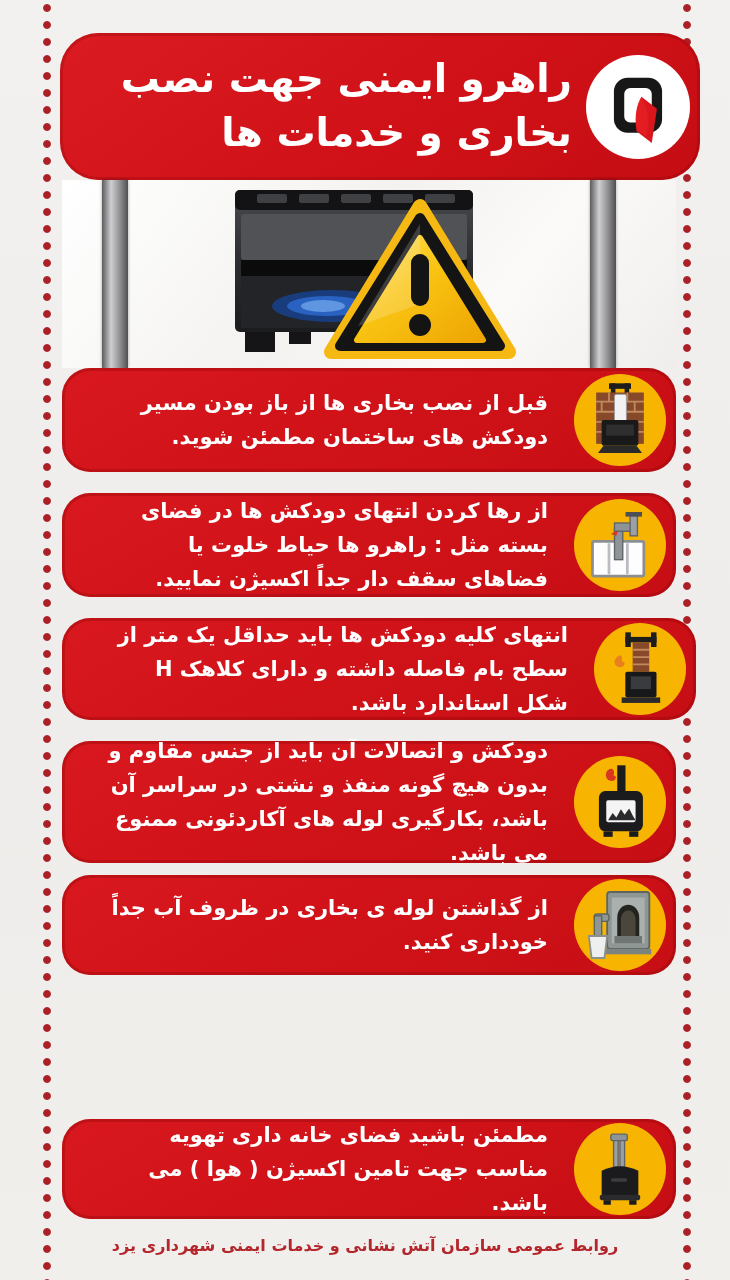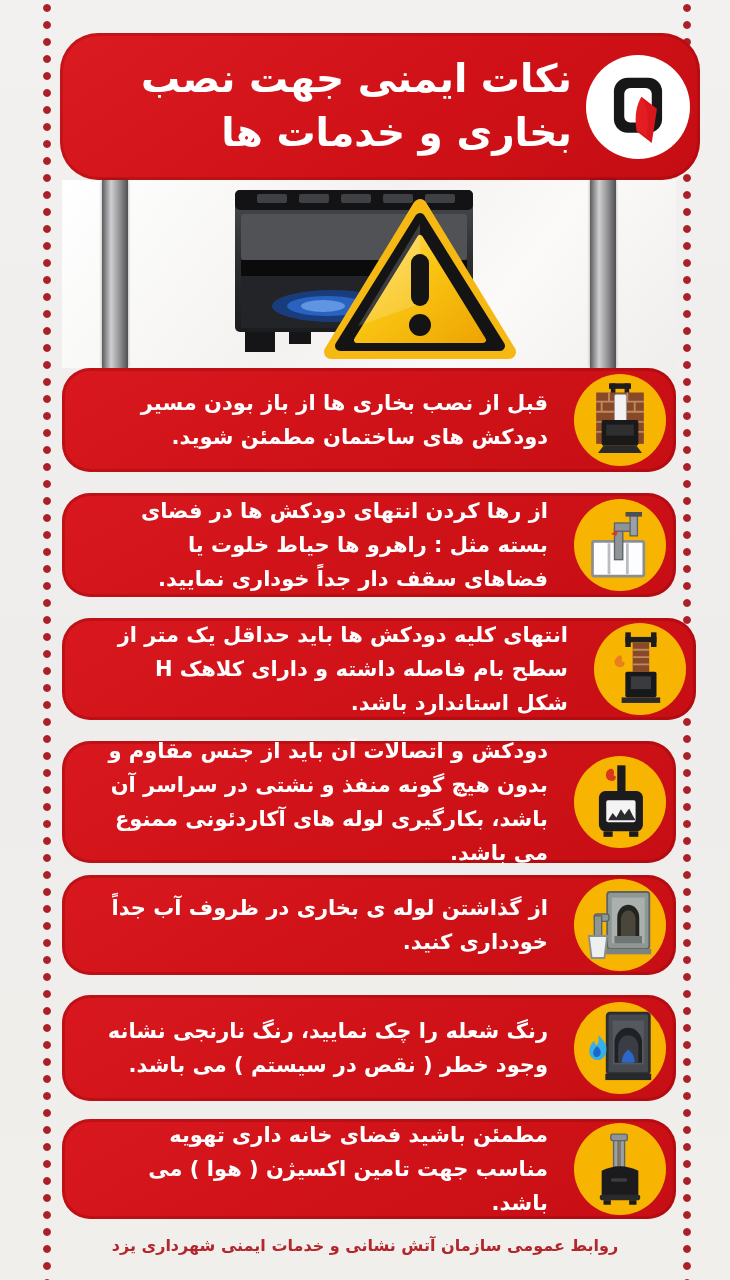--- a/index.html
+++ b/index.html
@@ -80,21 +80,21 @@
 </style>
 </head>
 <body>
 
 <div class="canvas">
 
   <div class="dotline left"></div>
   <div class="dotline right"></div>
 
   <header class="banner">
-    <h1><span>نکات ایمنی جهت نصب</span><br><span>بخاری و خدمات ها</span></h1>
+    <h1><span>راهرو ایمنی جهت نصب</span><br><span>بخاری و خدمات ها</span></h1>
     <div class="logo">
       <svg width="86" height="86" viewBox="0 0 100 100">
         <rect x="22" y="16" width="56" height="64" rx="16" fill="#181718"></rect>
         <rect x="34" y="28" width="32" height="40" rx="7" fill="#ffffff"></rect>
         <path d="M54 38 L72 52 L66 92 L48 78 Z" fill="#d8161c"></path>
         <path d="M54 38 C60 48 64 62 60 84 L48 76 C46 60 48 48 54 38 Z" fill="#e31d22"></path>
       </svg>
     </div>
   </header>
 
@@ -178,21 +178,21 @@
         <rect x="6" y="36" width="56" height="38" rx="2" fill="#fdfdfd" stroke="#8b8f94" stroke-width="3"></rect>
         <line x1="24" y1="38" x2="24" y2="72" stroke="#b9bcc0" stroke-width="3"></line>
         <line x1="44" y1="38" x2="44" y2="72" stroke="#b9bcc0" stroke-width="3"></line>
         <rect x="30" y="22" width="9" height="34" fill="#8f9499" stroke="#5f6468" stroke-width="1.5"></rect>
         <rect x="30" y="16" width="20" height="9" fill="#8f9499" stroke="#5f6468" stroke-width="1.5"></rect>
         <rect x="47" y="8" width="8" height="22" fill="#9aa0a5" stroke="#5f6468" stroke-width="1.5"></rect>
         <rect x="42" y="4" width="18" height="5" fill="#4c4f53"></rect>
         <path d="M26 28 l8 -4 -2 6 z" fill="#d8361f"></path>
       </svg>
     </div>
-    <p class="tip-text">از رها کردن انتهای دودکش ها در فضای بسته مثل : راهرو ها حیاط خلوت یا فضاهای سقف دار جداً خوداری نمایید.</p>
+    <p class="tip-text">از رها کردن انتهای دودکش ها در فضای بسته مثل : راهرو ها حیاط خلوت یا فضاهای سقف دار جداً اکسیژن نمایید.</p>
   </div>
 
   <div class="tip t3">
     <div class="tip-icon">
       <svg width="66" height="76" viewBox="0 0 72 80">
         <rect x="20" y="0" width="6" height="16" fill="#1d1d1d"></rect>
         <rect x="48" y="0" width="6" height="16" fill="#1d1d1d"></rect>
         <rect x="20" y="5" width="34" height="6" fill="#1d1d1d"></rect>
         <rect x="28" y="11" width="18" height="32" fill="#87492a"></rect>
         <g stroke="#c08a5e" stroke-width="2">
@@ -234,35 +234,20 @@
         <rect x="13" y="28" width="48" height="44" rx="7" fill="#1b1b1d"></rect>
         <rect x="21" y="38" width="32" height="24" rx="2" fill="#f4f4f4"></rect>
         <path d="M23 60 l5 -8 4 5 5 -9 4 6 5 -7 4 8 3 5 h-30 z" fill="#2b2b2d"></path>
         <rect x="18" y="72" width="10" height="6" fill="#1b1b1d"></rect>
           <rect x="46" y="72" width="10" height="6" fill="#1b1b1d"></rect>
       </svg>
     </div>
     <p class="tip-text">دودکش و اتصالات آن باید از جنس مقاوم و بدون هیچ گونه منفذ و نشتی در سراسر آن باشد، بکارگیری لوله های آکاردئونی ممنوع می باشد.</p>
   </div>
 
-  <div class="tip t6">
-    <div class="tip-icon">
-      <svg width="66" height="76" viewBox="0 0 72 80">
-        <rect x="22" y="2" width="46" height="66" rx="3" fill="#46494e" stroke="#2c2e32" stroke-width="3"></rect>
-        <rect x="28" y="10" width="34" height="48" fill="#55585e"></rect>
-        <path d="M30 56 v-22 a15 16 0 0 1 30 0 v22 z" fill="#1f2125"></path>
-        <path d="M34 56 v-18 a11 12 0 0 1 22 0 v18 z" fill="#3a3d44"></path>
-        <path d="M38 56 c0 -8 4 -12 7 -14 c3 2 7 6 7 14 z" fill="#2b66c8"></path>
-        <rect x="20" y="68" width="50" height="7" fill="#26282c"></rect>
-        <path d="M12 26 c8 6 10 12 9 18 c-1 7 -7 10 -11 9 c-5 -1 -9 -6 -7 -13 c1 -5 5 -8 5 -8 c0 3 2 5 3 5 c2 -3 2 -8 1 -11 z" fill="#35b1e8"></path>
-        <path d="M11 38 c4 3 5 7 3 10 c-2 3 -6 2 -7 -1 c-1 -3 1 -7 4 -9 z" fill="#1b66c9"></path>
-      </svg>
-    </div>
-    <p class="tip-text">رنگ شعله را چک نمایید، رنگ نارنجی نشانه وجود خطر ( نقص در سیستم ) می باشد.</p>
-  </div>
 
   <div class="tip t7">
     <div class="tip-icon">
       <svg width="66" height="76" viewBox="0 0 72 80">
         <rect x="29" y="8" width="5" height="30" fill="#9aa0a5" stroke="#5f6468" stroke-width="1.5"></rect>
         <rect x="36" y="8" width="5" height="30" fill="#9aa0a5" stroke="#5f6468" stroke-width="1.5"></rect>
         <rect x="26" y="2" width="18" height="7" rx="2" fill="#8f9499" stroke="#5f6468" stroke-width="1.5"></rect>
         <path d="M16 42 q20 -10 40 0 v26 q-20 8 -40 0 z" fill="#1b1b1d"></path>
         <rect x="26" y="50" width="18" height="4" rx="2" fill="#3c3c3f"></rect>
         <rect x="14" y="68" width="44" height="6" rx="2" fill="#2a2a2c"></rect>

